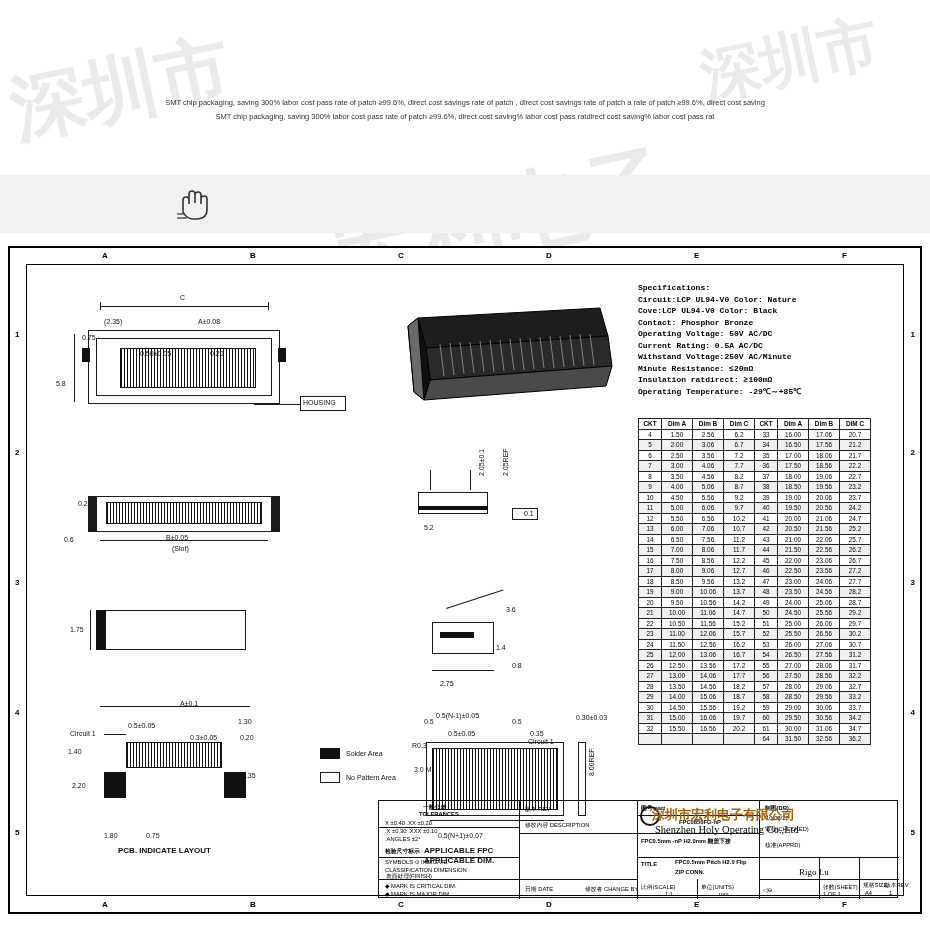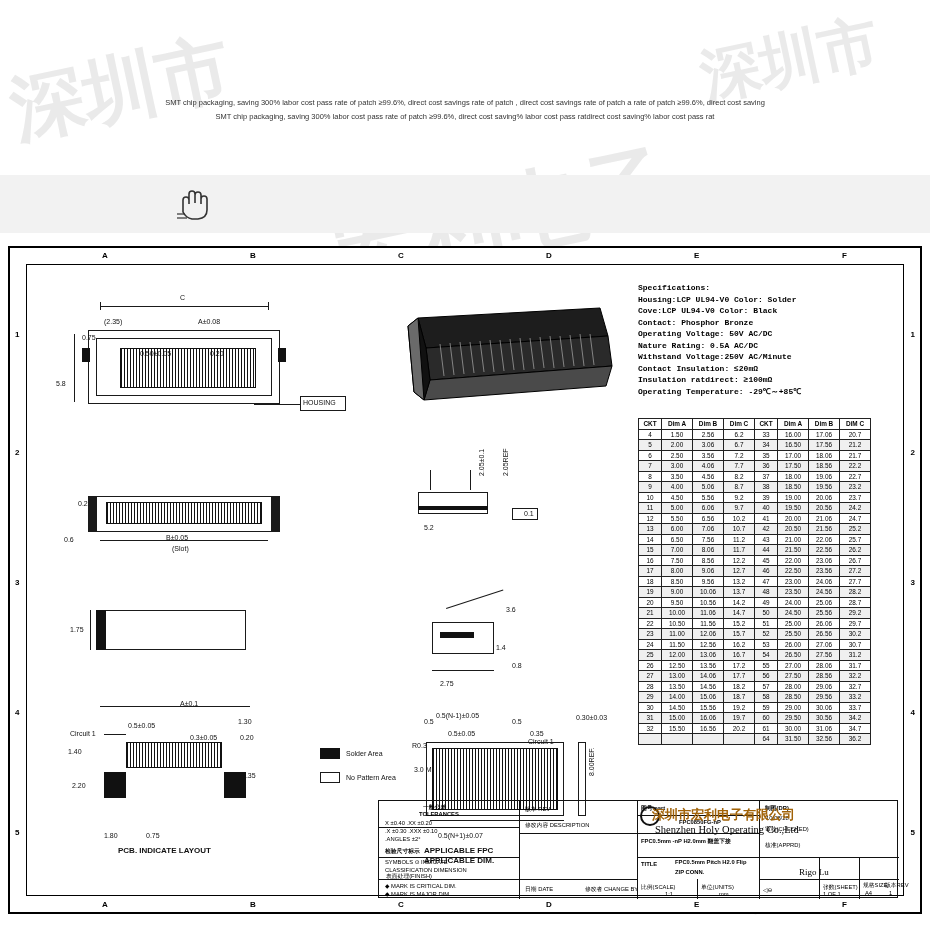--- a/index.html
+++ b/index.html
@@ -292,27 +292,27 @@
           <line x1="170" y1="39" x2="174" y2="70"></line>
         <line x1="180" y1="38" x2="184" y2="70"></line>
           <line x1="190" y1="38" x2="194" y2="69"></line>
       </g>
       <polygon points="8,30 18,22 24,104 14,96" fill="#6a6a6a" stroke="#000"></polygon>
     </svg>
   </div>
 
   <div class="specs">
     <div>Specifications:</div>
-    <div>Housing:LCP UL94-V0 Color: Solder</div>
+    <div>Circuit:LCP UL94-V0 Color: Nature</div>
     <div>Cove:LCP UL94-V0 Color: Black</div>
     <div>Contact: Phosphor Bronze</div>
     <div>Operating Voltage: 50V AC/DC</div>
-    <div>Nature Rating: 0.5A AC/DC</div>
+    <div>Current Rating: 0.5A AC/DC</div>
     <div>Withstand Voltage:250V AC/Minute</div>
-    <div>Contact Insulation: ≤20mΩ</div>
+    <div>Minute Resistance: ≤20mΩ</div>
     <div>Insulation ratdirect: ≥100mΩ</div>
     <div>Operating Temperature: -29℃～+85℃</div>
   </div>
 
   <table class="ctbl" id="dim-table">
     <thead>
         <tr id="dim-head">
           <th style="width: 22px;">CKT</th>
           <th style="width: 30px;">Dim A</th>
           <th style="width: 30px;">Dim B</th>

